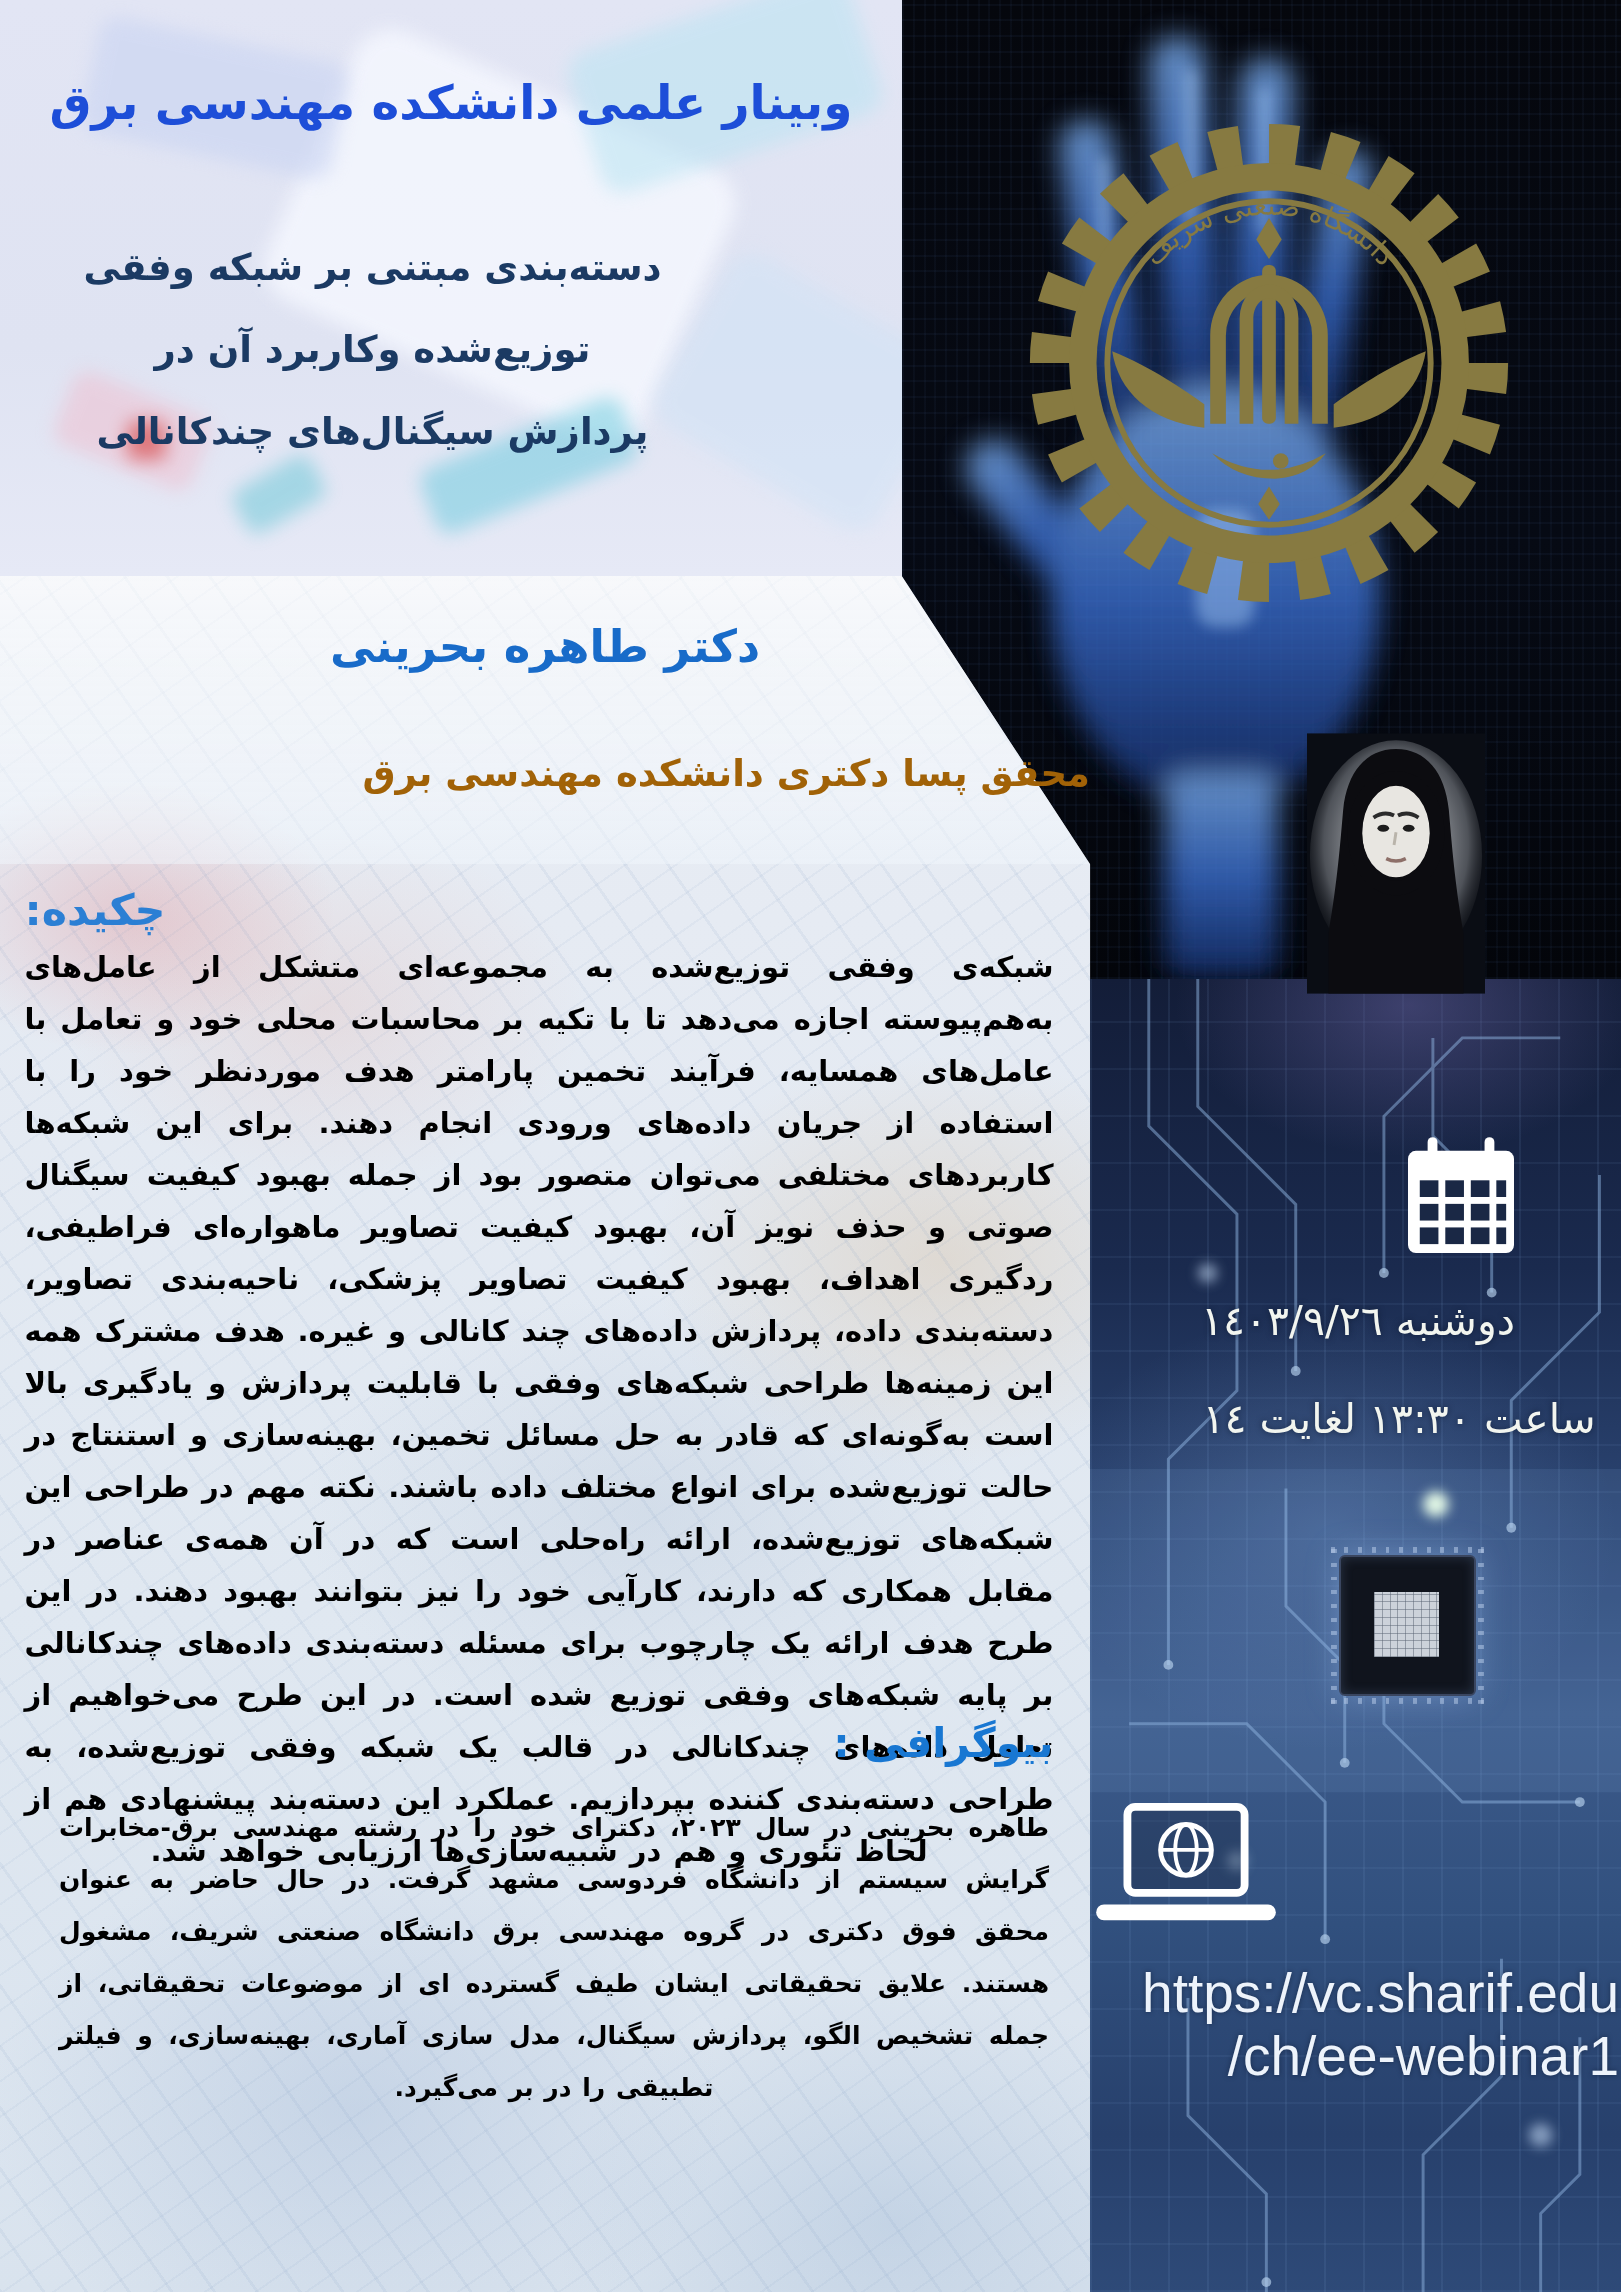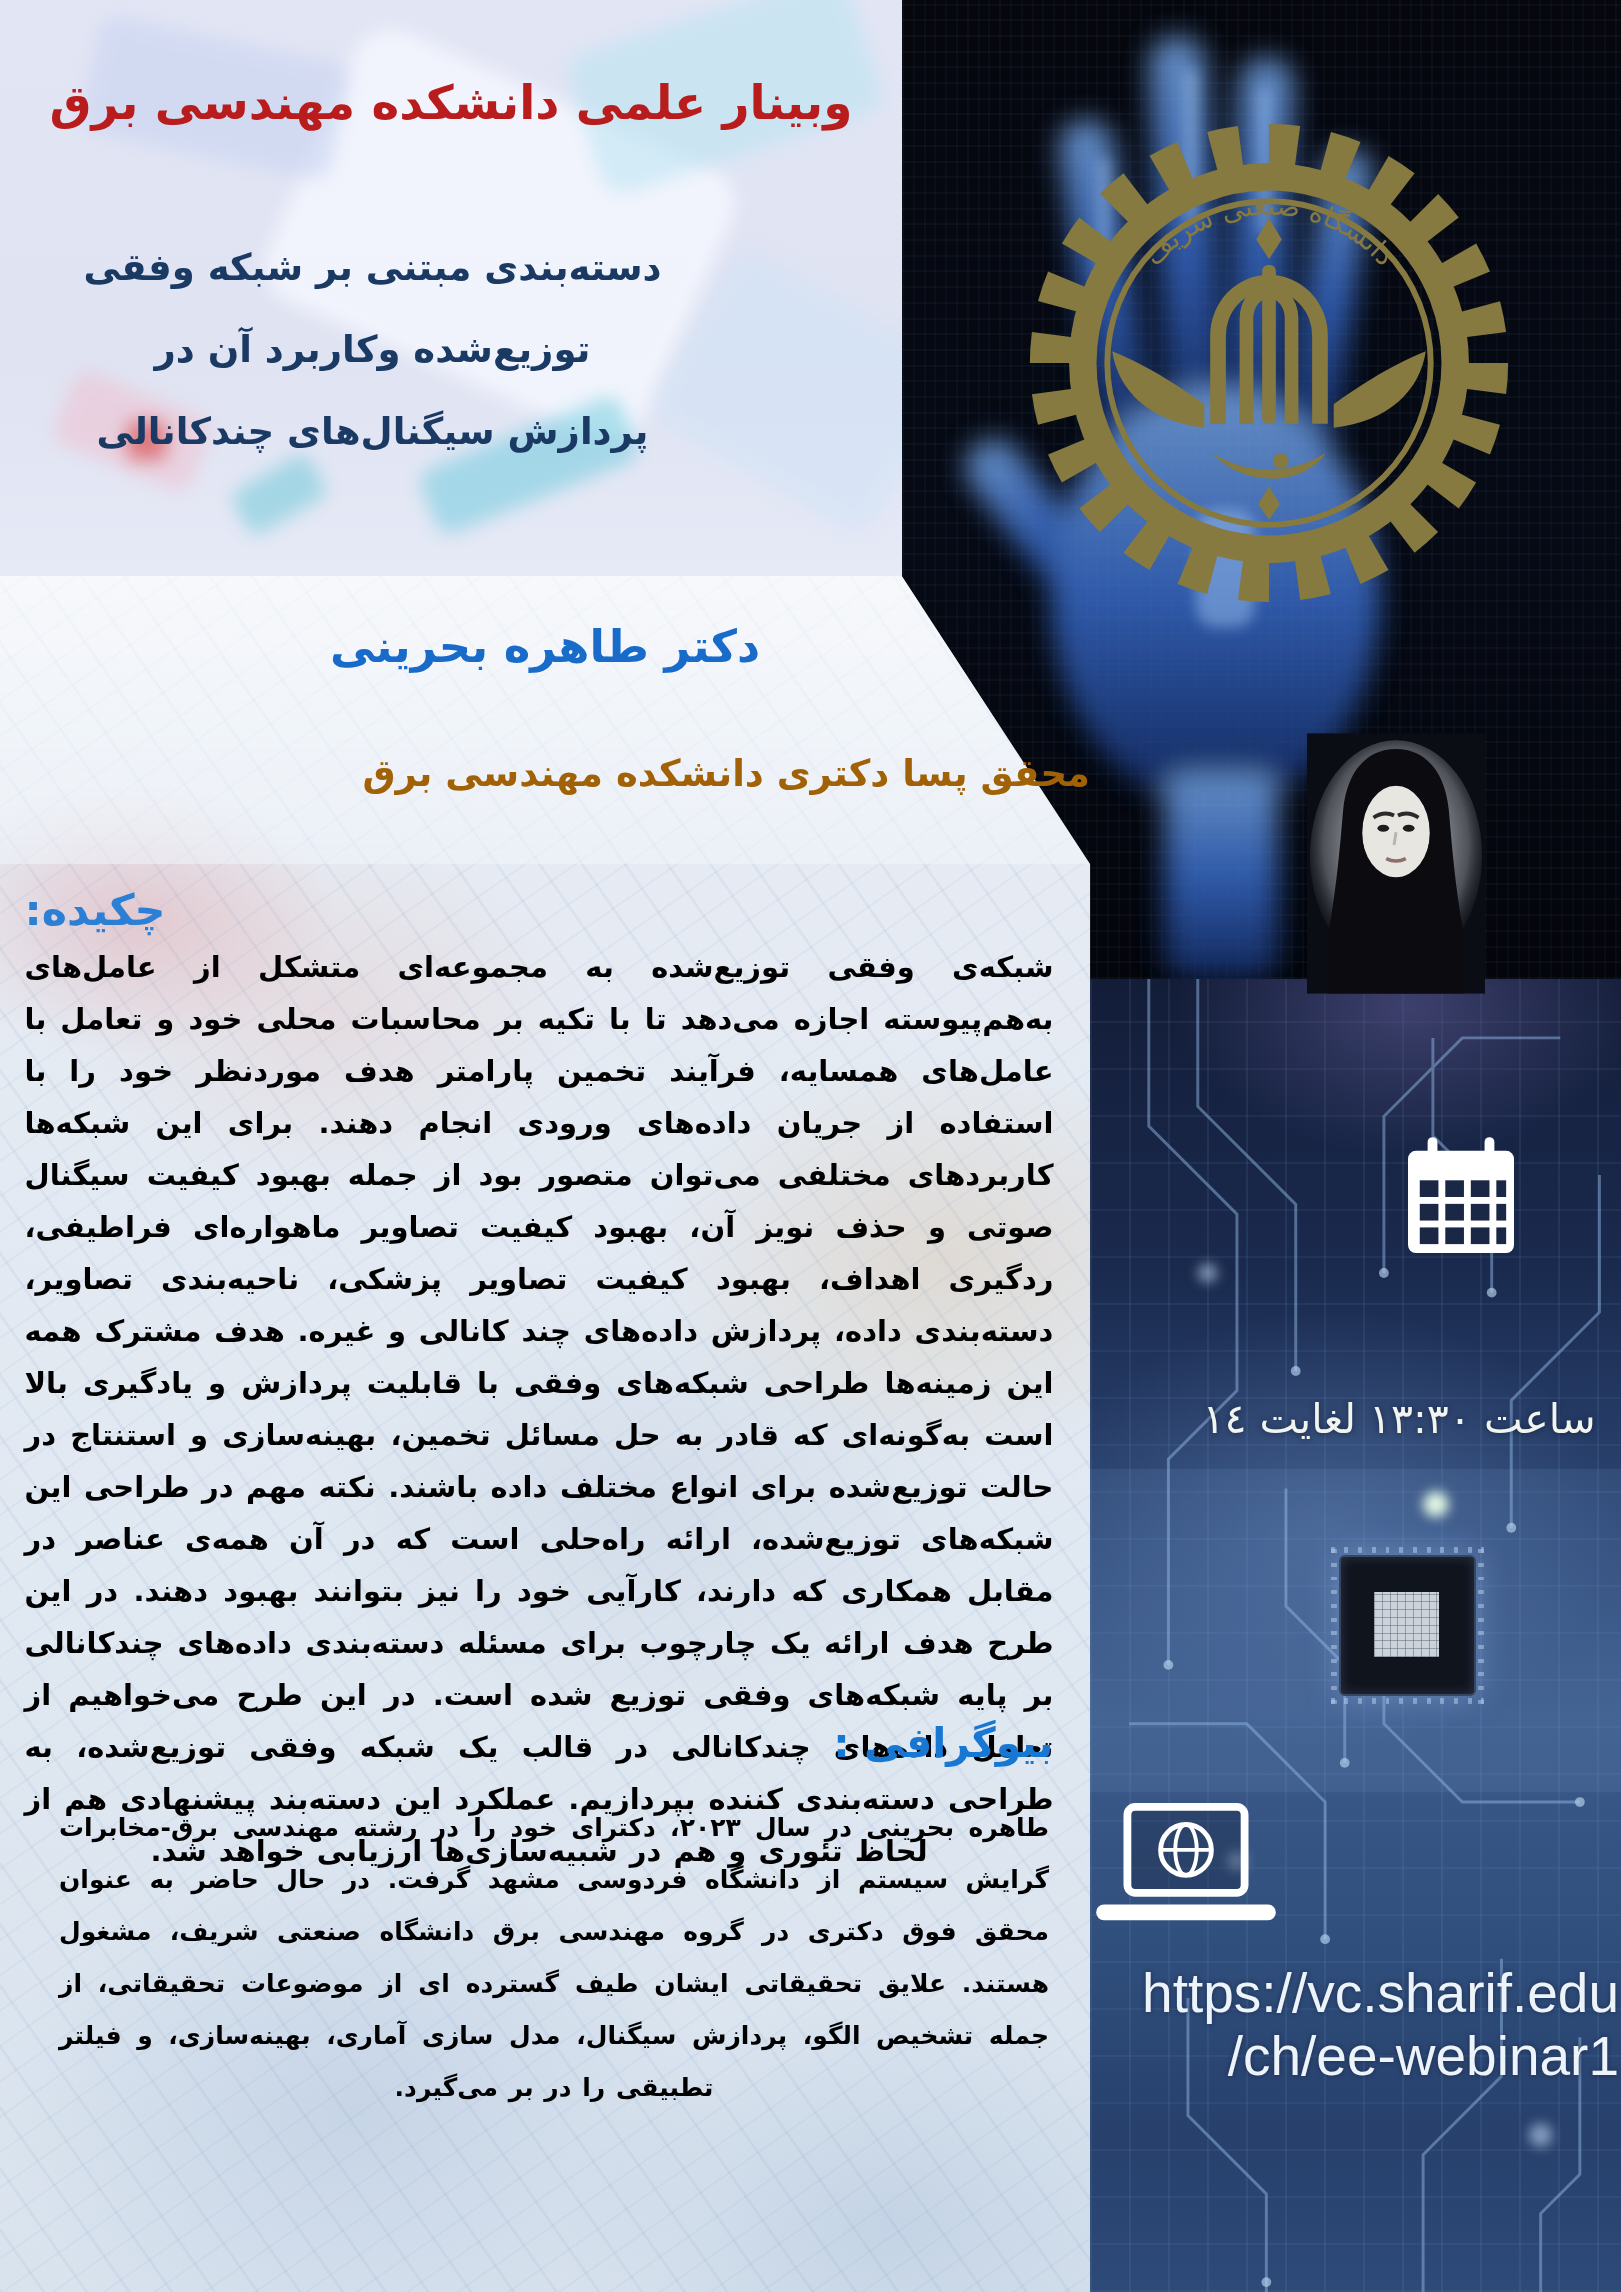--- a/index.html
+++ b/index.html
@@ -88,21 +88,21 @@
     left:0;top:576px;width:1090px;height:288px;z-index:2;
     background:linear-gradient(180deg,rgba(255,255,255,0.62),rgba(240,246,252,0.5));
     clip-path:polygon(0 0,82.7% 0,100% 100%,0 100%);
   }
 
   
   .portrait{left:1307px;top:733px;width:178px;height:261px;z-index:3;}
 
   
   .t{z-index:4;}
-  .title1{left:0;top:61px;width:902px;text-align:center;font-size:47px;line-height:84px;font-weight:bold;color:#b91c1c;}
+  .title1{left:0;top:61px;width:902px;text-align:center;font-size:47px;line-height:84px;font-weight:bold;color:#1d4ed8;}
   .subtitle{left:0;top:227px;width:745px;text-align:center;font-size:37px;line-height:82px;font-weight:bold;color:#1b3a63;}
   .speaker-name{left:0;top:608px;width:1090px;text-align:center;font-size:45px;line-height:78px;font-weight:bold;color:#186bc9;}
   .speaker-role{left:0;top:737px;width:1090px;text-align:right;font-size:37px;line-height:73px;font-weight:bold;color:#a16207;}
   .abstract-heading{left:24.5px;top:875px;width:1029px;font-size:43px;line-height:71px;font-weight:bold;color:#2b7fd4;text-align:left;}
   .abstract-body{
     left:24.5px;top:941px;width:1029px;font-size:29px;line-height:52px;font-weight:bold;color:#000;
     text-align:justify;text-align-last:center;word-spacing:2px;
   }
   .bio-heading{left:24.5px;top:1707px;width:1029px;font-size:41px;line-height:73px;font-weight:bold;color:#1877d2;text-align:right;}
   .bio-body{
@@ -288,20 +288,21 @@
           <rect x="38" y="68" width="19" height="17"></rect>
           <rect x="64" y="68" width="19" height="17"></rect>
           <rect x="90" y="68" width="10" height="17"></rect>
         <rect x="12" y="92" width="19" height="17"></rect>
           <rect x="38" y="92" width="19" height="17"></rect>
           <rect x="64" y="92" width="19" height="17"></rect>
           <rect x="90" y="92" width="10" height="17"></rect>
       </g>
     </svg>
   </div>
+  <div class="abs t date-text fa">دوشنبه ١٤٠٣/٩/٢٦</div>
   <div class="abs t time-text fa">ساعت ١٣:٣٠ لغایت ١٤</div>
 
   <div class="abs laptop-wrap">
     <svg width="184" height="125" viewBox="0 0 188 128">
       <rect x="34" y="4" width="120" height="88" rx="8" fill="rgba(10,16,30,0.25)" stroke="#ffffff" stroke-width="8"></rect>
       <circle cx="94" cy="48" r="26" fill="none" stroke="#ffffff" stroke-width="5"></circle>
       <ellipse cx="94" cy="48" rx="11" ry="26" fill="none" stroke="#ffffff" stroke-width="4"></ellipse>
       <path d="M68,48 H120" stroke="#ffffff" stroke-width="4"></path>
       <rect x="2" y="104" width="184" height="16" rx="8" fill="#ffffff"></rect>
     </svg>

